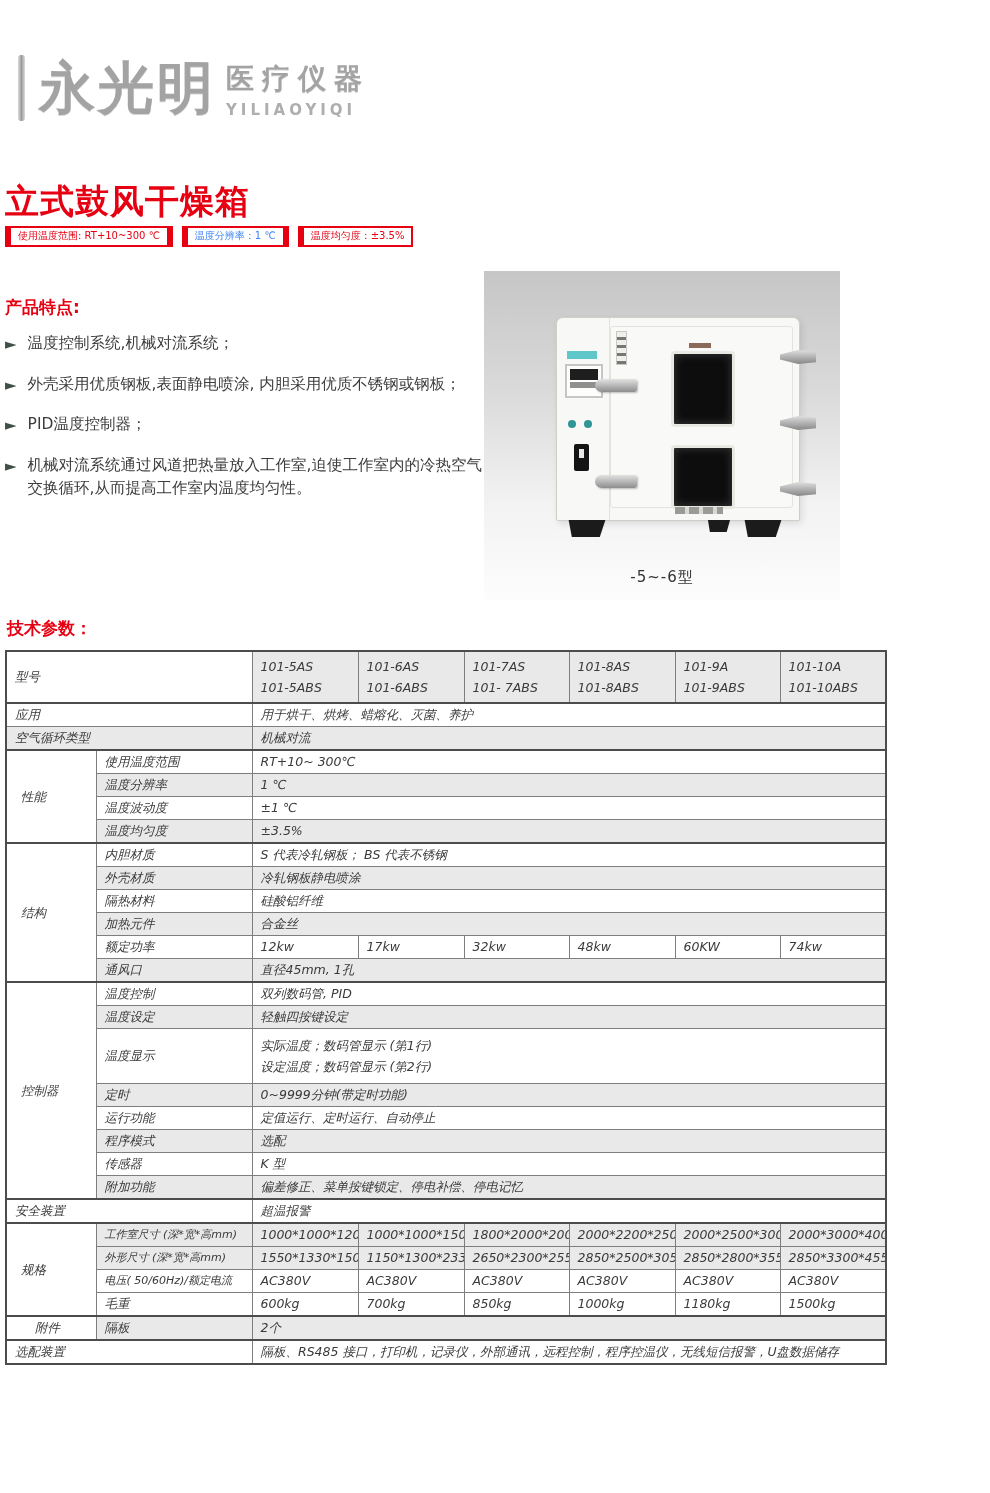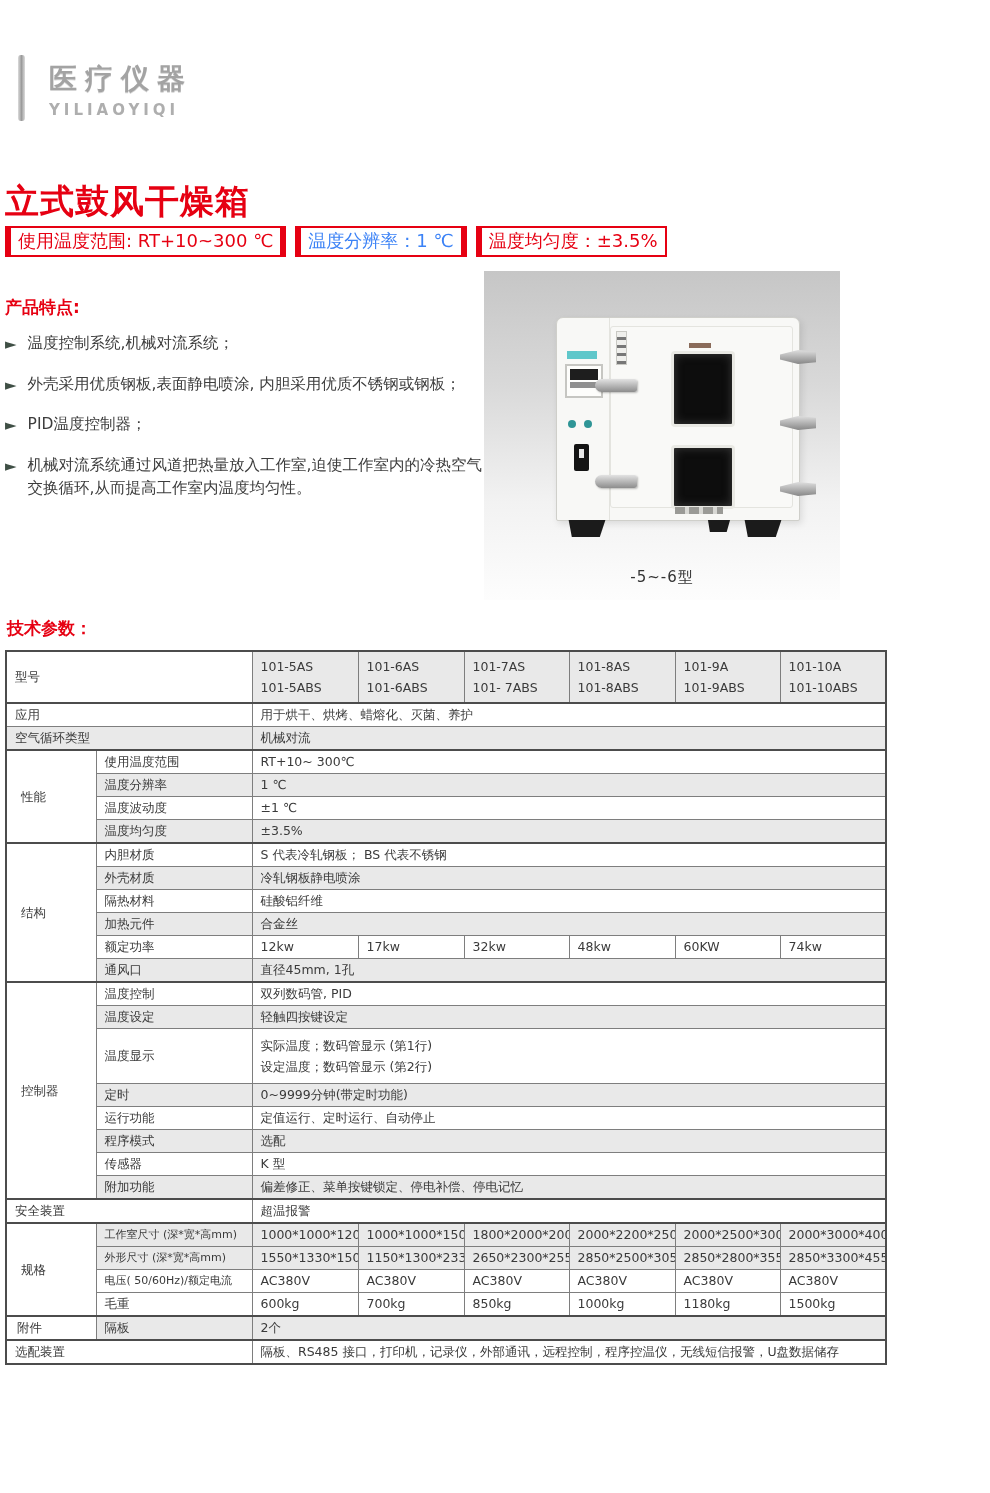--- a/index.html
+++ b/index.html
@@ -29,21 +29,21 @@
     letter-spacing:3px;text-shadow:0 1px 0 #d5d5d5;}
   .brand-right{display:flex;flex-direction:column;margin-left:10px;margin-top:2px;}
   .brand-suffix{font-size:28px;font-weight:bold;color:#a3a3a3;letter-spacing:8px;
     text-shadow:0 1px 0 #d5d5d5;}
   .brand-pinyin{font-size:15px;font-weight:bold;color:#aeaeae;letter-spacing:4px;margin-top:3px;}
 
   
   .page-title{left:5px;top:179px;font-size:34px;font-weight:bold;letter-spacing:1px;}
   .badges{left:5px;top:226px;display:flex;gap:9px;}
   .badge{border-style:solid;border-width:2px 6px;padding:1px 7px 2px 7px;
-    font-size:18px;white-space:nowrap;}
+    font-size:10px;white-space:nowrap;}
   .badge:last-child{border-right-width:2px;}
 
   
   .features-heading{left:5px;top:296px;font-size:17px;font-weight:bold;}
   .features{left:5px;top:332px;width:480px;}
   .feature{display:flex;gap:11px;margin-bottom:17px;font-size:15.5px;line-height:1.5;color:#3c3c3c;}
   .feature .tri{flex:none;color:#3f4f45;font-size:15px;margin-top:1px;}
 
   
   .photo{left:484px;top:271px;width:356px;height:329px;
@@ -80,36 +80,37 @@
   .foot{position:absolute;bottom:-17px;height:17px;background:#1b1b1b;
     clip-path:polygon(4% 0,96% 0,82% 100%,12% 100%);}
   .f1{left:10px;width:40px;} .f2{left:150px;width:24px;height:12px;bottom:-12px;} .f3{right:16px;width:40px;}
   .photo-caption{position:absolute;left:0;bottom:13px;width:100%;text-align:center;
     font-size:15px;color:#333;letter-spacing:1px;}
 
   
   .tech-heading{left:7px;top:617px;font-size:17px;font-weight:bold;}
   .spec-wrap{left:5px;top:650px;}
   table.spec{border-collapse:collapse;table-layout:fixed;width:882px;
-    font-size:12.5px;color:#3a3a3a;border:2px solid #4c4c4c;}
+    font-size:12.5px;color:#3a3a3a;border:2px solid #4c4c4c;font-style:italic;}
   .spec td{border:1px solid #7e7e7e;height:18px;line-height:18px;padding:2px 4px 2px 8px;
     text-align:left;vertical-align:middle;white-space:nowrap;overflow:hidden;font-weight:normal;}
   .spec .g{background:#e9e9e9;}
   .spec .pre{white-space:pre-line;line-height:21px;}
   .spec .grp{padding-left:14px;}
   .spec .sm{font-size:11px;}
   .spec tr.hdr td{height:46px;}
   .spec tr.dbl td{height:50px;}
   .spec tr.sec td{border-top:2px solid #4c4c4c;}
 </style>
 </head>
 <body>
 
 <div class="abs brand">
   <div class="brand-bar"></div>
+  <div class="brand-cn">永光明</div>
   <div class="brand-right">
     <div class="brand-suffix">医疗仪器</div>
     <div class="brand-pinyin">YILIAOYIQI</div>
   </div>
 </div>
 
 <div class="abs page-title" style="color:#e60012">立式鼓风干燥箱</div>
 <div class="abs badges">
   <div class="badge" style="color:#e60012;border-color:#e60012">使用温度范围: RT+10~300 ℃</div>
   <div class="badge" style="color:#3b82f6;border-color:#e60012">温度分辨率：1 ℃</div>
@@ -323,21 +324,21 @@
   <tr>
     <td class="lab">毛重</td>
     <td>600kg</td>
     <td>700kg</td>
     <td>850kg</td>
     <td>1000kg</td>
     <td>1180kg</td>
     <td>1500kg</td>
   </tr>
   <tr class="sec">
-    <td class="grp" style="padding-left:10px">附件</td>
+    <td class="grp" style="padding-left:28px">附件</td>
     <td class="lab g">隔板</td>
     <td colspan="6" class="g">2个</td>
   </tr>
   <tr class="sec">
     <td colspan="2" class="lab">选配装置</td>
     <td colspan="6">隔板、RS485 接口，打印机，记录仪，外部通讯，远程控制，程序控温仪，无线短信报警，U盘数据储存</td>
   </tr>
 </tbody>
     </table>
 </div>

